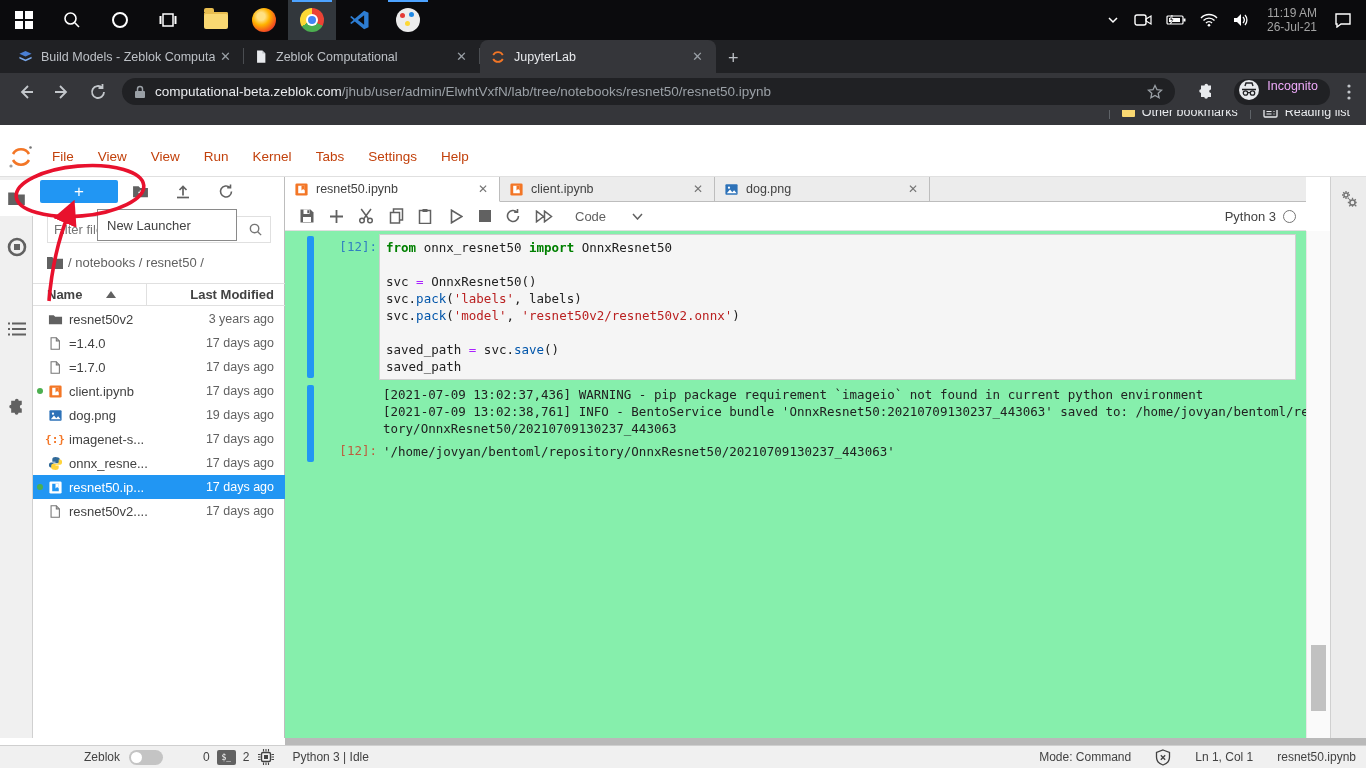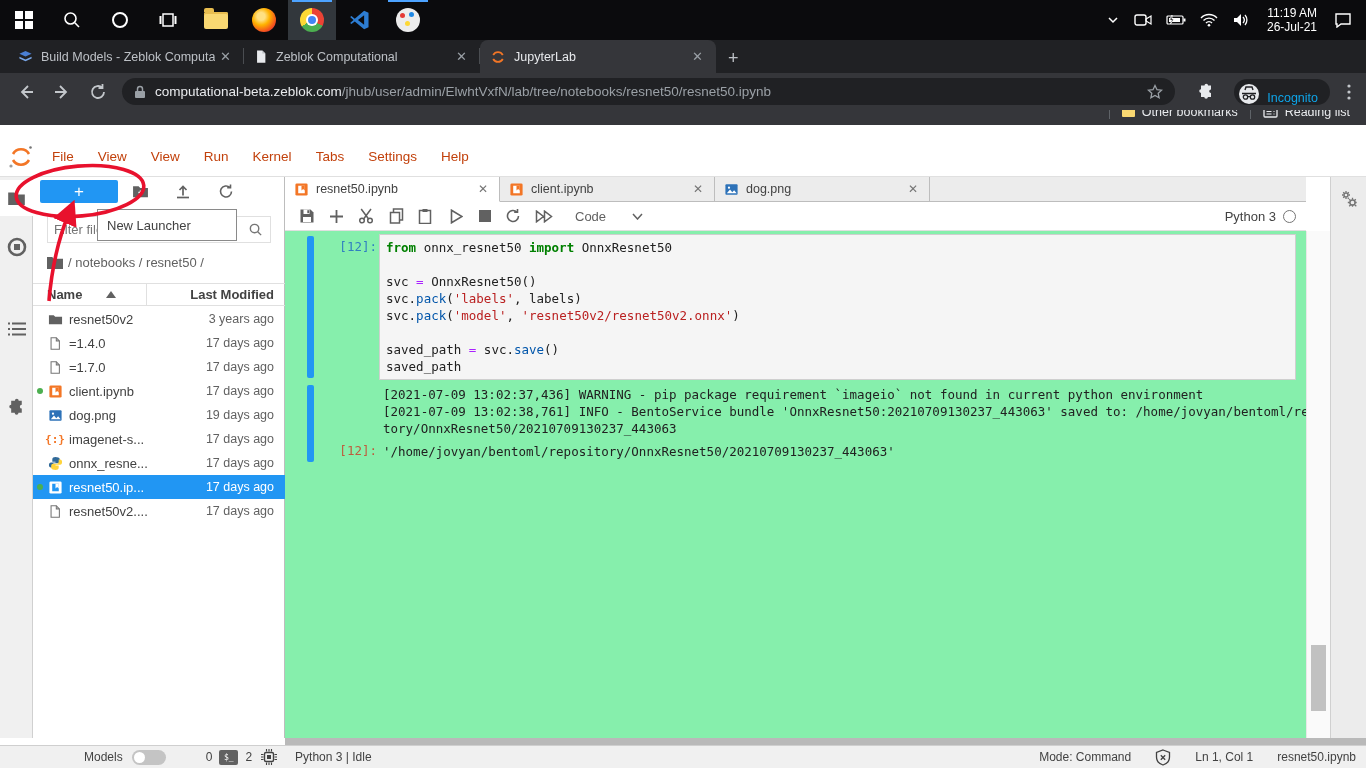--- a/index.html
+++ b/index.html
@@ -7,21 +7,21 @@
   body { font-family:"Liberation Sans",sans-serif; background:#fff; position:relative; }
   .abs { position:absolute; }
   svg { display:block; }
 
   
   #taskbar { left:0; top:0; width:1366px; height:40px; background:#0b0b0d; display:flex; align-items:stretch; z-index:50; }
   .tb-apps { display:flex; align-items:stretch; }
   .tb-app { width:48px; display:flex; align-items:center; justify-content:center; position:relative; }
   .tb-app.active { background:#32373c; }
   .tb-app .toprun { position:absolute; top:0; left:4px; right:4px; height:2px; background:#4da3ff; }
-  .tb-tray { margin-left:auto; display:flex; align-items:center; color:#ffffff; }
+  .tb-tray { margin-left:auto; display:flex; align-items:center; color:#a3a3a3; }
   .tb-tray .titem { padding:0 7px; display:flex; align-items:center; }
   .tb-clock { font-size:12px; text-align:right; line-height:14px; padding:0 10px; }
   .win-grid { display:grid; grid-template-columns:8px 8px; grid-template-rows:8px 8px; gap:2px; }
   .win-grid div { background:#fff; }
   .folder-shape { width:24px; height:17px; background:#f9d872; border-radius:2px; position:relative; box-shadow:inset 0 2px 0 #e8bd4f; }
   .folder-shape:before { content:""; position:absolute; top:-4px; left:0; width:10px; height:4px; background:#e8bd4f; border-radius:2px 2px 0 0; }
   .chrome-ball { width:24px; height:24px; border-radius:50%; background:conic-gradient(#ea4335 0 33%, #4caf50 33% 66%, #fdd835 66% 100%); position:relative; }
   .chrome-ball:before { content:""; position:absolute; left:6px; top:6px; width:12px; height:12px; background:#fff; border-radius:50%; }
   .chrome-ball:after { content:""; position:absolute; left:8px; top:8px; width:8px; height:8px; background:#4285f4; border-radius:50%; }
   .ffx-ball { width:24px; height:24px; border-radius:50%; background:radial-gradient(circle at 38% 35%, #ffe082 0 18%, #ffb300 40%, #f4511e 70%, #c2185b 100%); }
@@ -39,21 +39,21 @@
   #updbubble { left:1196px; top:45px; width:23px; height:23px; border-radius:50%; background:#b9bcc1; display:flex; align-items:center; justify-content:center; }
   #wincontrols { position:absolute; right:0; top:40px; height:33px; display:flex; }
   #wincontrols .wc { width:44px; display:flex; align-items:center; justify-content:center; }
 
   
   #addressbar { left:0; top:73px; width:1366px; height:37px; background:#35363a; display:flex; align-items:center; z-index:48; }
   .navbtn { color:#c3c7cb; padding:0 9px; display:flex; align-items:center; }
   #urlpill { margin-left:6px; width:1072px; height:27px; background:#202124; border-radius:14px; display:flex; align-items:center; padding:0 12px; }
   #urltext { font-size:13.5px; margin-left:9px; white-space:nowrap; overflow:hidden; flex:1; }
   #urltext .dom { color:#e8eaed; } #urltext .pth { color:#9aa0a6; }
-  #incogpill { margin-left:10px; background:#202124; border-radius:13px; height:26px; display:flex; align-items:flex-end; padding:0 12px 0 4px; color:#0ea5e9; font-size:12.5px; }
+  #incogpill { margin-left:10px; background:#202124; border-radius:13px; height:26px; display:flex; align-items:flex-start; padding:0 12px 0 4px; color:#f0abfc; font-size:12.5px; }
 
   
   #bmbar { left:0; top:98px; width:1366px; height:27px; background:#35363a; display:flex; align-items:center; justify-content:flex-end; color:#e8eaed; font-size:12.5px; }
   .bm-item { display:flex; align-items:center; padding:0 12px; }
   .bm-div { width:1px; height:14px; background:#5f6368; }
   .bm-folder { width:13px; height:10px; background:#f9d872; border-radius:1px; margin-right:7px; }
 
   
   #jlab { left:0; top:137px; width:1366px; height:631px; background:#fff; }
   #jmenubar { left:0; top:0; width:1366px; height:40px; border-bottom:1px solid #e0e0e0; display:flex; align-items:center; }
@@ -675,21 +675,21 @@
   <div id="rightstrip" class="abs">
     <svg style="margin:12px 0 0 8px" width="20" height="20" viewBox="0 0 20 20">
         <circle cx="7" cy="6" r="2" fill="none" stroke="#757575" stroke-width="1.4"></circle>
         <path d="M7 2v1.5M7 8.5V10M3 6h1.5M9.5 6H11M4.2 3.2l1 1M8.8 8.8l1 1M9.8 3.2l-1 1M4.2 8.8l1-1" stroke="#757575" stroke-width="1.3"></path>
         <circle cx="13.5" cy="13.5" r="2.6" fill="none" stroke="#757575" stroke-width="1.5"></circle>
         <path d="M13.5 8.8v2M13.5 15.7v2M8.8 13.5h2M15.7 13.5h2M10.2 10.2l1.4 1.4M15.9 15.9l1.4 1.4M16.8 10.2l-1.4 1.4M11.6 15.9l-1.4 1.4" stroke="#757575" stroke-width="1.3"></path>
       </svg>
   </div>
 
   <div id="jstatus" class="abs">
-    <span style="margin-left:84px">Models</span>
+    <span style="margin-left:84px">Zeblok</span>
     <div id="toggle">
         <span class="knob"></span>
       </div>
     <div class="sgap" style="margin-left:40px">0</div>
     <div id="termbadge">$_</div>
     <div>2</div>
     <svg style="margin-left:9px" width="16" height="16" viewBox="0 0 16 16">
         <rect x="3.5" y="3.5" width="9" height="9" rx="1.5" fill="none" stroke="#424242" stroke-width="1.4"></rect>
         <rect x="6" y="6" width="4" height="4" fill="#424242"></rect>
         <path d="M5.5 0v2.5M8 0v2.5M10.5 0v2.5M5.5 13.5V16M8 13.5V16M10.5 13.5V16M0 5.5h2.5M0 8h2.5M0 10.5h2.5M13.5 5.5H16M13.5 8H16M13.5 10.5H16" stroke="#424242" stroke-width="1.1"></path>

